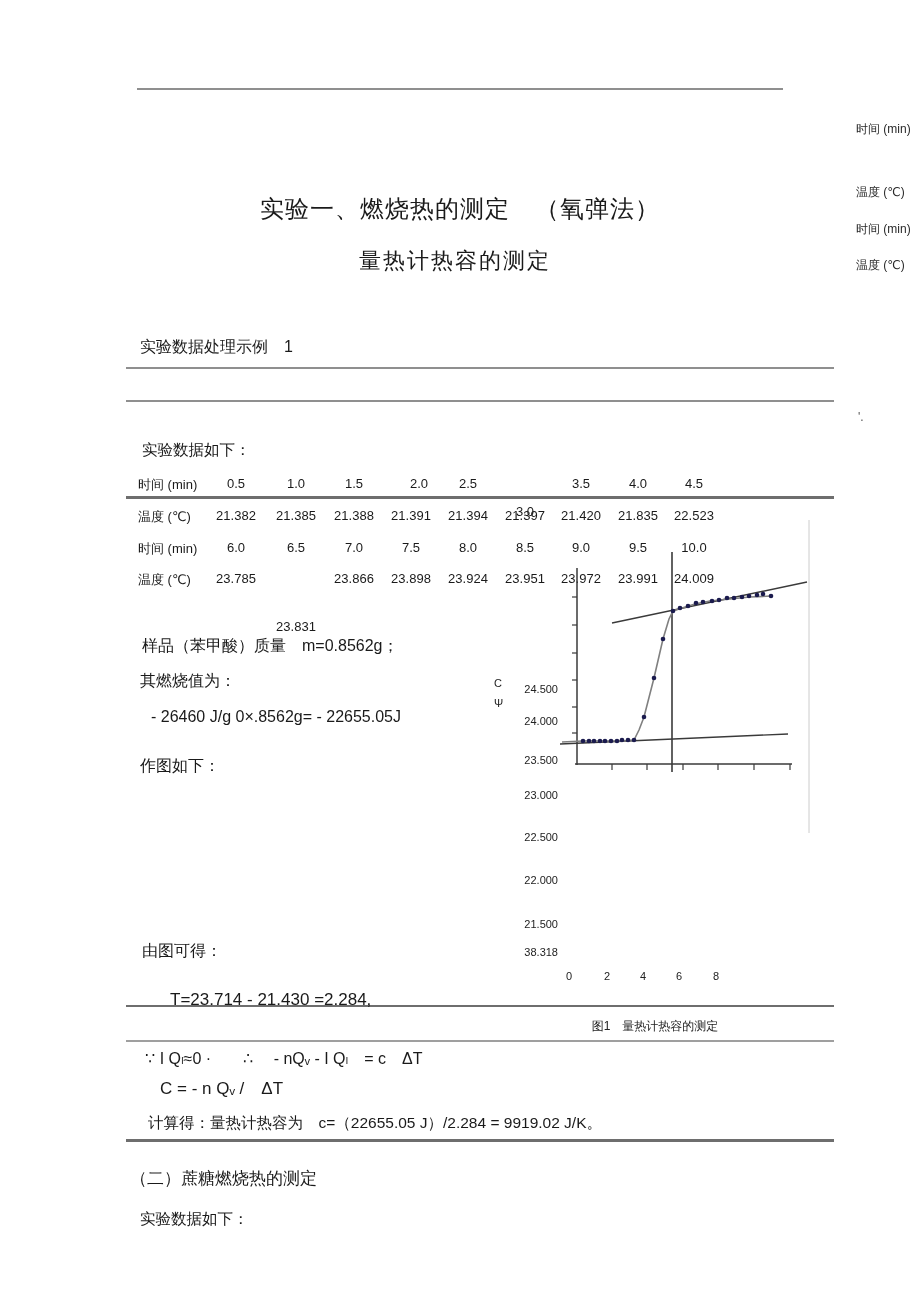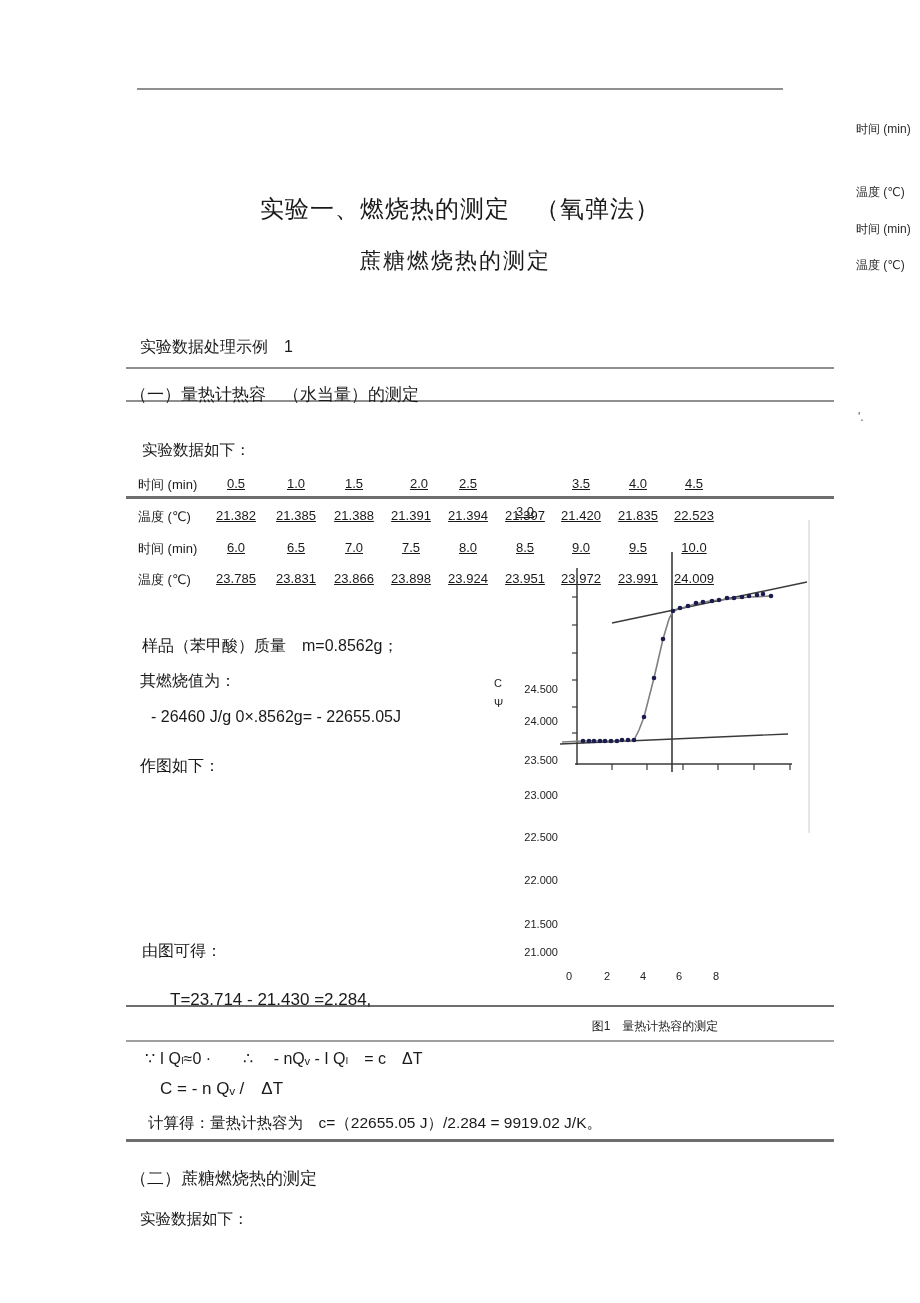--- a/index.html
+++ b/index.html
@@ -14,21 +14,21 @@
   .rule.light{background:#9f9f9f;}
   .doc-title{font-size:24px;letter-spacing:1px;text-align:center;width:920px;left:0;}
   .doc-subtitle{font-size:22px;letter-spacing:2px;text-align:center;width:910px;left:0;}
   .h-example{font-size:16px;}
   .heading{font-size:17px;}
   .body-line{font-size:16px;}
   .small-line{font-size:15.5px;}
   .eq-line{font-size:17px;}
   .t-row{position:absolute;left:0;top:0;width:920px;height:20px;font-size:13px;}
   .t-label{position:absolute;left:138px;font-size:13px;}
-  .t-cell{position:absolute;transform:translateX(-50%);font-size:13px;text-decoration:underline;}
+  .t-cell{position:absolute;transform:translateX(-50%);font-size:13px;}
   .figure{position:absolute;left:490px;top:515px;width:330px;height:520px;}
   .fig-ylab{position:absolute;width:58px;text-align:right;font-size:11px;color:#222;}
   .fig-xlab{position:absolute;transform:translateX(-50%);font-size:11px;color:#222;}
   .fig-axis-title{position:absolute;font-size:11px;color:#222;}
   .fig-caption{position:absolute;left:0;top:503px;width:330px;text-align:center;font-size:12px;color:#222;}
   .margin-label{position:absolute;left:856px;width:70px;font-size:12px;color:#2a2a2a;}
   .artifact{position:absolute;font-size:12px;color:#555;}
 </style>
 </head>
 <body>
@@ -44,24 +44,23 @@
   <div class="rule dark" style="left:126px;top:1139px;width:708px;height:3px;"></div>
 
   <div id="margin-labels">
       <div class="margin-label" style="top: 121px;">时间 (min)</div>
       <div class="margin-label" style="top: 184px;">温度 (℃)</div>
       <div class="margin-label" style="top: 221px;">时间 (min)</div>
       <div class="margin-label" style="top: 257px;">温度 (℃)</div>
     </div>
 
   <div class="abs doc-title" style="top:193px;">实验一、燃烧热的测定　（氧弹法）</div>
-  <div class="abs doc-subtitle" style="top:246px;">蔗糖燃烧热的测定</div>
+  <div class="abs doc-subtitle" style="top:246px;">量热计热容的测定</div>
   <div class="abs h-example" style="left:140px;top:337px;">实验数据处理示例　1</div>
 
-  <div class="abs heading" style="left:130px;top:383px;">（一）量热计热容　（水当量）的测定</div>
   <div class="abs small-line" style="left:142px;top:440px;">实验数据如下：</div>
 
   <div id="data-table">
       <div class="t-row" style="top: 476px;">
         <span class="t-label">时间 (min)</span>
         <span class="t-cell" style="left: 236px;">0.5</span>
         <span class="t-cell" style="left: 296px;">1.0</span>
         <span class="t-cell" style="left: 354px;">1.5</span>
         <span class="t-cell" style="left: 411px; margin-left: 8px;">2.0</span>
         <span class="t-cell" style="left: 468px;">2.5</span>
@@ -90,21 +89,21 @@
         <span class="t-cell" style="left: 411px;">7.5</span>
         <span class="t-cell" style="left: 468px;">8.0</span>
         <span class="t-cell" style="left: 525px;">8.5</span>
         <span class="t-cell" style="left: 581px;">9.0</span>
         <span class="t-cell" style="left: 638px;">9.5</span>
         <span class="t-cell" style="left: 694px;">10.0</span>
       </div>
       <div class="t-row" style="top: 571px;">
         <span class="t-label">温度 (℃)</span>
         <span class="t-cell" style="left: 236px;">23.785</span>
-        <span class="t-cell" style="left: 296px;">23.831</span>
+        <span class="t-cell" style="left: 296px; margin-top: 48px;">23.831</span>
         <span class="t-cell" style="left: 354px;">23.866</span>
         <span class="t-cell" style="left: 411px;">23.898</span>
         <span class="t-cell" style="left: 468px;">23.924</span>
         <span class="t-cell" style="left: 525px;">23.951</span>
         <span class="t-cell" style="left: 581px;">23.972</span>
         <span class="t-cell" style="left: 638px;">23.991</span>
         <span class="t-cell" style="left: 694px;">24.009</span>
       </div>
     </div>
 
@@ -168,21 +167,21 @@
         <circle cx="281" cy="81" r="2.3" fill="#1b1b4e"></circle>
       </svg>
     <div id="fig-labels">
         <div class="fig-ylab" style="left: 10px; top: 168px;">24.500</div>
         <div class="fig-ylab" style="left: 10px; top: 200px;">24.000</div>
         <div class="fig-ylab" style="left: 10px; top: 239px;">23.500</div>
         <div class="fig-ylab" style="left: 10px; top: 274px;">23.000</div>
         <div class="fig-ylab" style="left: 10px; top: 316px;">22.500</div>
         <div class="fig-ylab" style="left: 10px; top: 359px;">22.000</div>
         <div class="fig-ylab" style="left: 10px; top: 403px;">21.500</div>
-        <div class="fig-ylab" style="left: 10px; top: 431px;">21.000</div>
+        <div class="fig-ylab" style="left: 10px; top: 431px;">38.318</div>
         <div class="fig-xlab" style="left: 79px; top: 455px;">0</div>
         <div class="fig-xlab" style="left: 117px; top: 455px;">2</div>
         <div class="fig-xlab" style="left: 153px; top: 455px;">4</div>
         <div class="fig-xlab" style="left: 189px; top: 455px;">6</div>
         <div class="fig-xlab" style="left: 226px; top: 455px;">8</div>
         <div class="fig-axis-title" style="left: 4px; top: 162px;">C</div>
         <div class="fig-axis-title" style="left: 4px; top: 182px;">Ψ</div>
       </div>
     <div class="fig-caption">图1　量热计热容的测定</div>
   </div>

